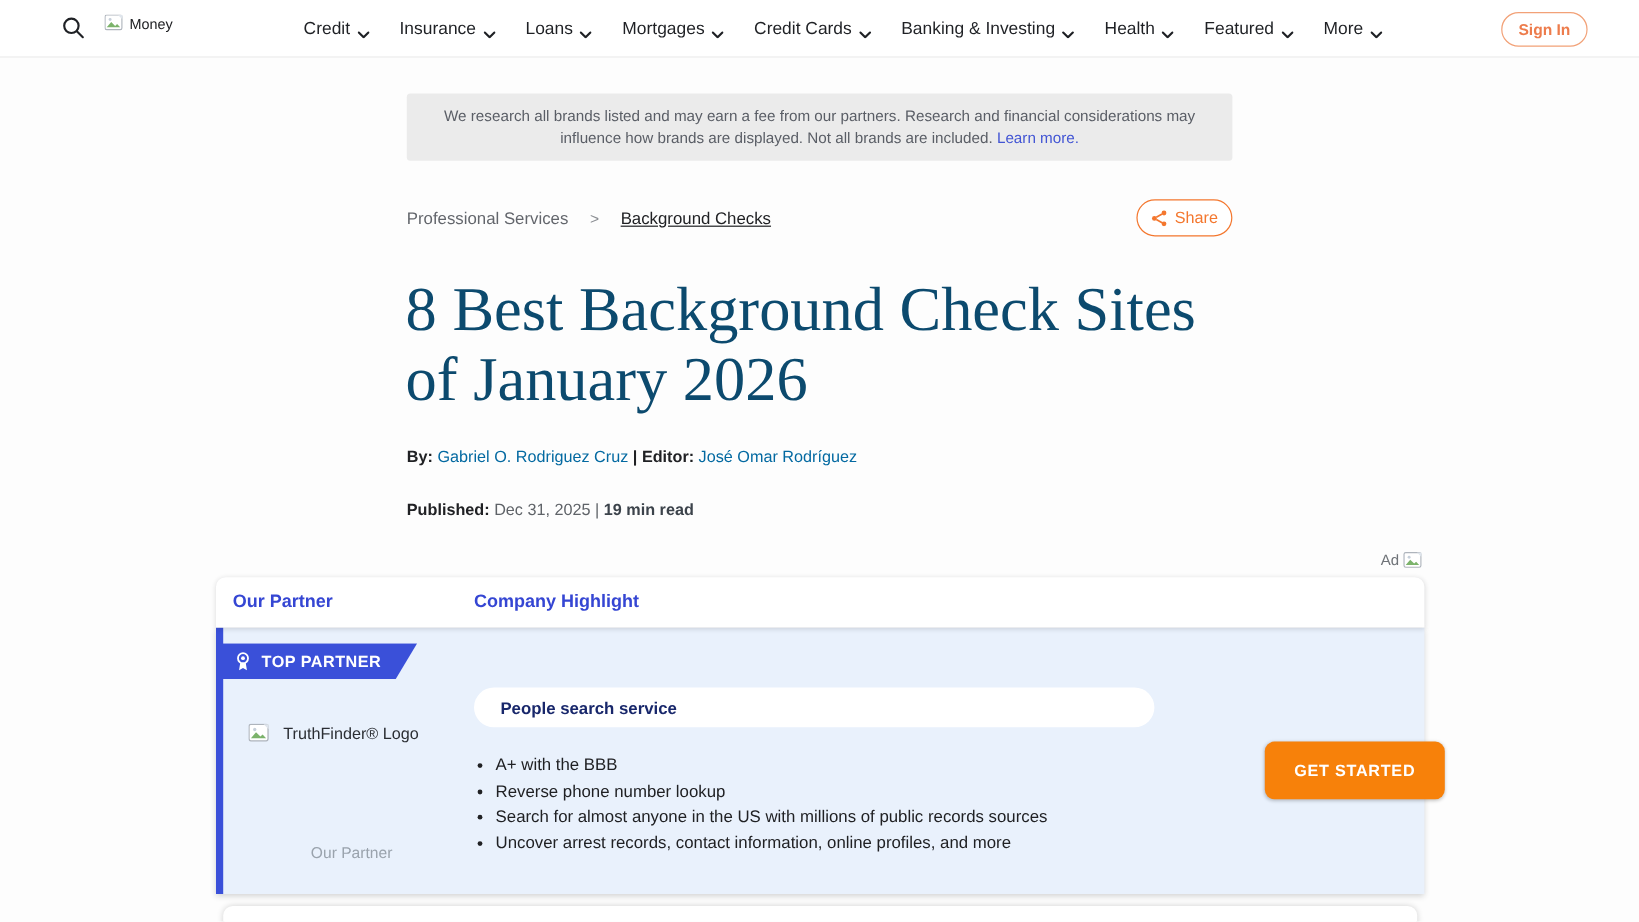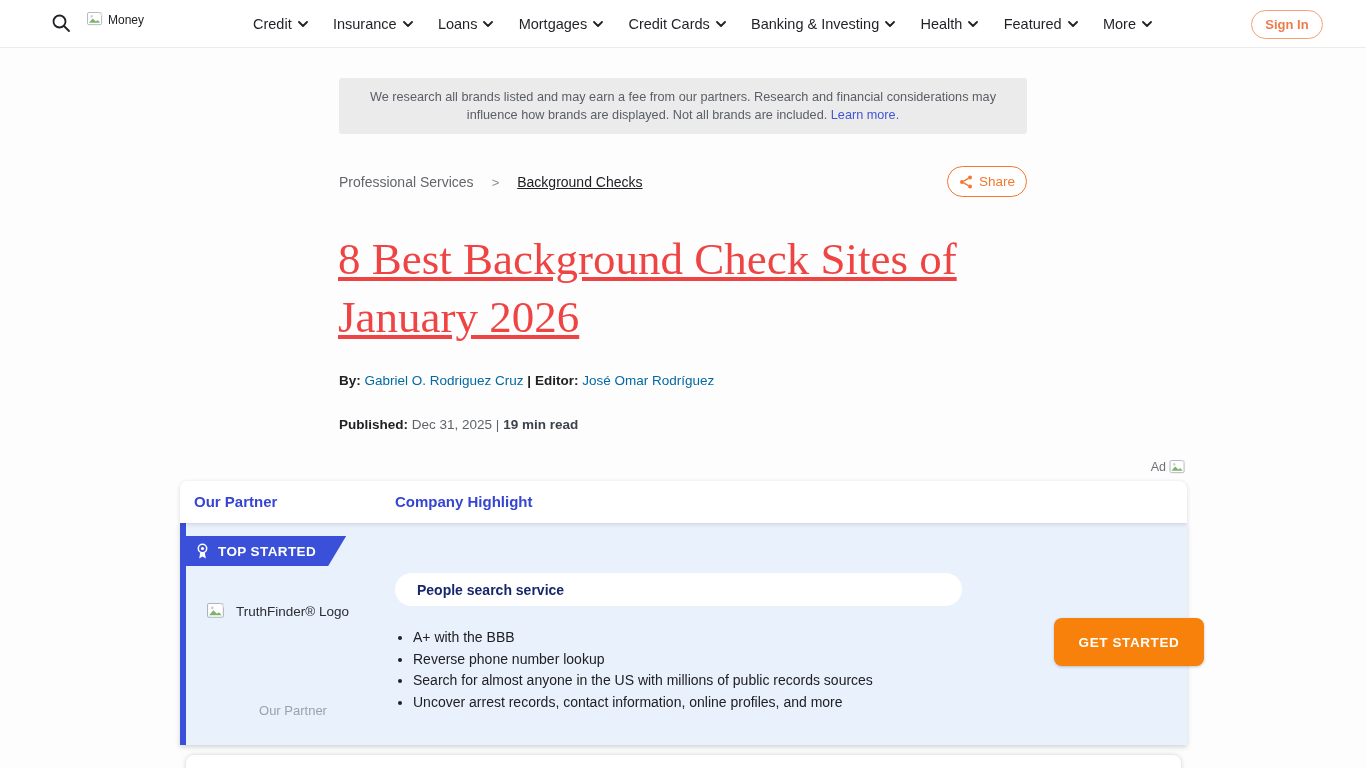--- a/index.html
+++ b/index.html
@@ -9,21 +9,21 @@
 
   
   .topbar { position:absolute; top:0; left:0; width:1366px; height:48px;
             background:#fff; border-bottom:1px solid #ececec; z-index:20; }
   .search-btn { position:absolute; left:50px; top:13px; width:22px; height:22px;
                 background:none; border:none; cursor:pointer; }
   .logo { position:absolute; left:87px; top:12px; display:flex; align-items:center;
           gap:4px; font-size:12px; color:#202124; cursor:pointer; }
   .main-nav { position:absolute; left:253px; right:214px; top:0; height:48px;
               display:flex; align-items:center; justify-content:space-between; }
-  .nav-item { display:flex; align-items:center; gap:6px; font-size:14.5px;
+  .nav-item { display:flex; align-items:flex-end; gap:6px; font-size:14.5px;
               color:#1f2125; cursor:pointer; white-space:nowrap; }
   .signin { position:absolute; right:43px; top:10px; width:72px; height:29px;
             border:1px solid #f2a177; border-radius:15px; background:#fff;
             color:#ed7c4c; font-size:13px; font-weight:700; cursor:pointer;
             font-family:"Liberation Sans", sans-serif; }
 
   
   .disclaimer { position:absolute; left:339px; top:78px; width:688px; height:56px;
                 background:#ebebeb; border-radius:3px; padding:10px 28px;
                 font-size:12.7px; line-height:18px; color:#5a5e66; text-align:center; }
@@ -38,21 +38,21 @@
   .crumb-current { color:#202124; text-decoration:underline; cursor:pointer; }
   .share-btn { position:absolute; right:0; top:0; width:80px; height:31px;
                border:1.5px solid #f4772e; border-radius:16px; background:#fff;
                color:#f4772e; font-size:13.5px; display:flex; align-items:center;
                justify-content:center; gap:6px; cursor:pointer;
                font-family:"Liberation Sans", sans-serif; }
 
   
   .title { position:absolute; left:338px; top:230px; width:690px;
            font-family:"Liberation Serif", serif; font-weight:400;
-           font-size:45px; line-height:58px; color:#ef4444;text-decoration:underline; }
+           font-size:52px; line-height:58px; color:#0c4a6e; }
   .byline { position:absolute; left:339px; top:373px; font-size:13.5px; color:#202124; }
   .byline .lbl { font-weight:700; }
   .byline a { color:#0369a1; text-decoration:none; cursor:pointer; }
   .publine { position:absolute; left:339px; top:395px; font-size:13.5px; color:#5f6368;margin-top:22px; }
   .publine .lbl { font-weight:700; color:#202124; }
   .publine .read { font-weight:700; color:#3c434b; }
 
   
   .ad-row { position:absolute; left:180px; top:458px; width:1007px; height:18px;
             display:flex; justify-content:flex-end; align-items:center; gap:3px;
@@ -230,21 +230,21 @@
       <span class="col-label col-highlight">Company Highlight</span>
     </div>
 
     <div class="card-body">
       <div class="badge">
         <svg width="13" height="17" viewBox="0 0 13 17">
           <circle cx="6.5" cy="5.5" r="4.2" fill="none" stroke="#fff" stroke-width="1.5"></circle>
           <circle cx="6.5" cy="5.5" r="1.6" fill="#fff"></circle>
           <path d="M4.2 9.5 L3.2 15.5 L6.5 13.6 L9.8 15.5 L8.8 9.5 Z" fill="#fff"></path>
         </svg>
-        <span>TOP STARTED</span>
+        <span>TOP PARTNER</span>
       </div>
 
       <div class="logo-line">
         <svg width="19" height="17" viewBox="0 0 18 16">
           <rect x="0.5" y="0.5" width="15" height="13" rx="1.5" fill="#fff" stroke="#aeb4bc"></rect>
           <circle cx="5" cy="4.6" r="1.3" fill="#c7d0da"></circle>
           <path d="M2 11.5 L6 6.8 L9.5 10.2 L11.2 8.6 L14 11.5 Z" fill="#7cb36b"></path>
           <path d="M12 0.5 L16 4.5 L16 0.5 Z" fill="#dfe5ec"></path>
         </svg>
         <span>TruthFinder® Logo</span>

